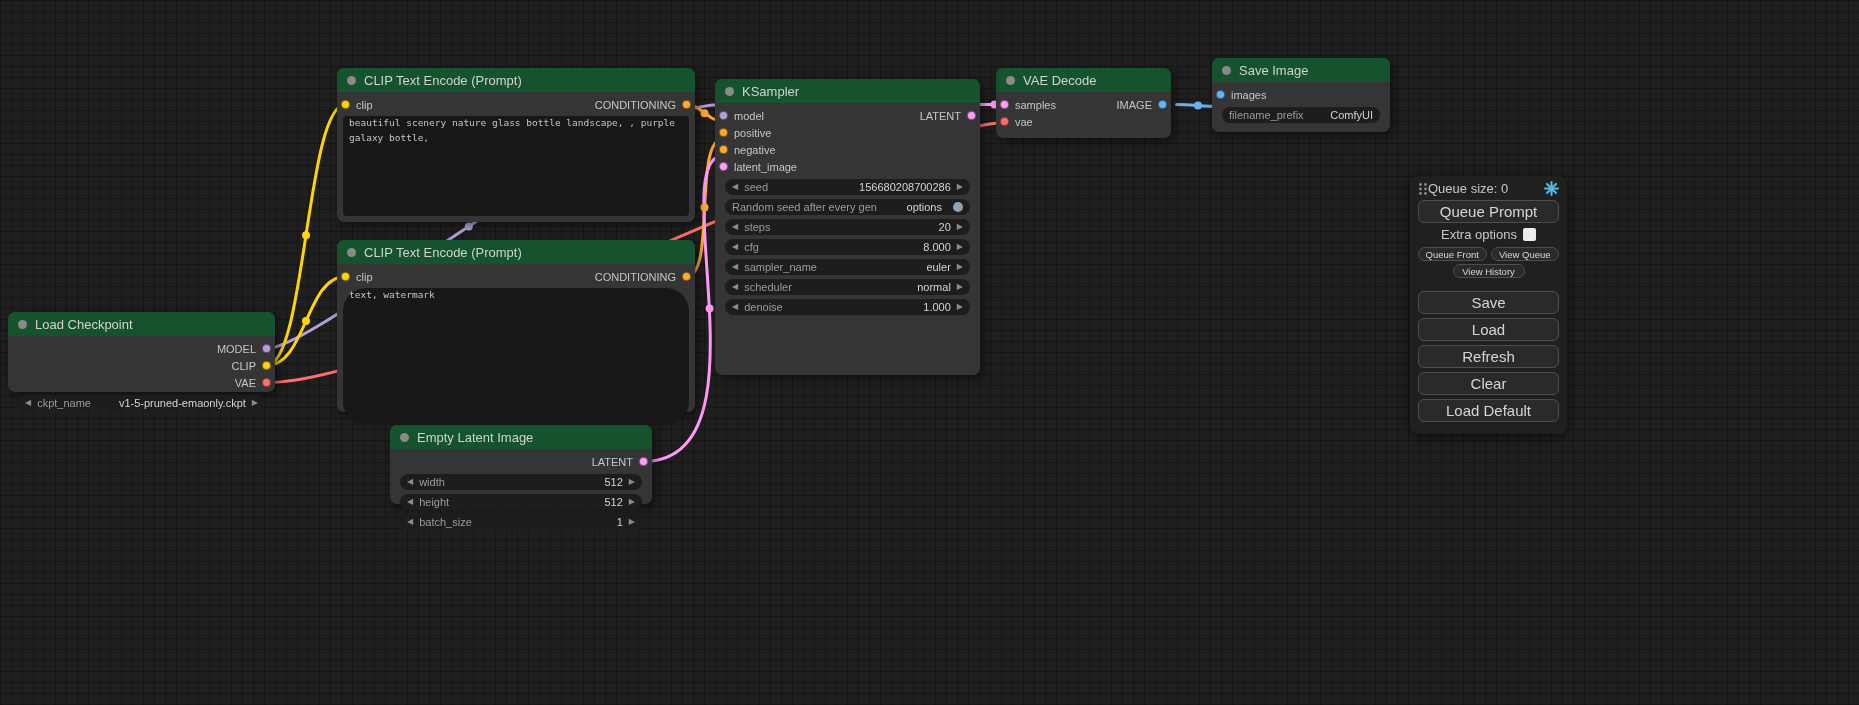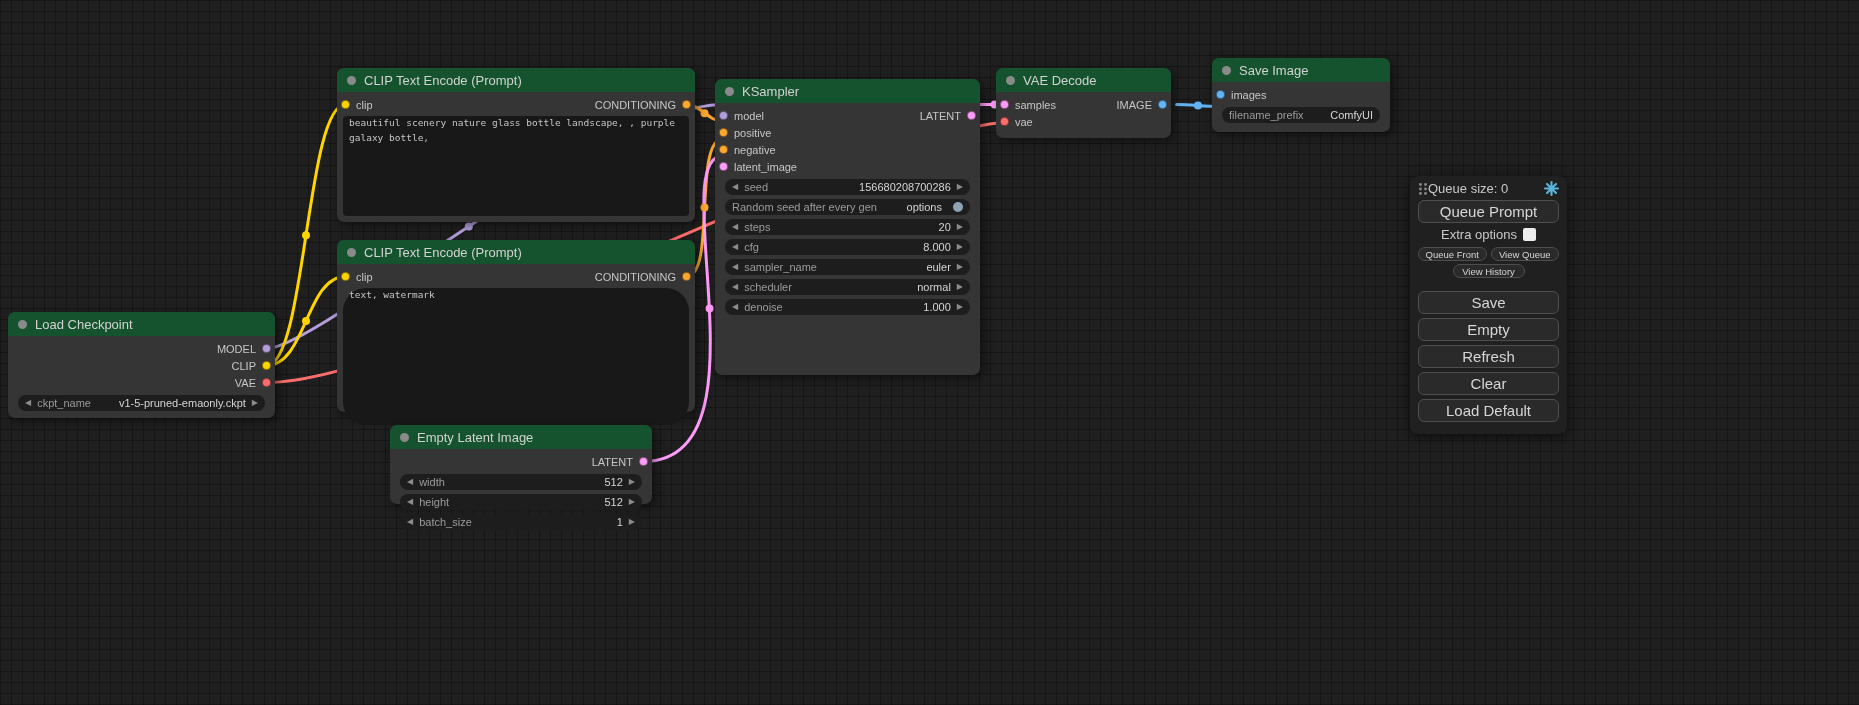--- a/index.html
+++ b/index.html
@@ -101,21 +101,21 @@
     <circle class="f-clip" cx="306" cy="235.3" r="4"></circle>
     <circle class="f-clip" cx="306" cy="321" r="4"></circle>
     <circle class="f-vae" cx="644.4" cy="252" r="4"></circle>
     <circle class="f-cond" cx="704.5" cy="113.3" r="4"></circle>
     <circle class="f-cond" cx="704.5" cy="207.5" r="4"></circle>
     <circle class="f-latent" cx="709.6" cy="308.5" r="4"></circle>
     <circle class="f-latent" cx="994.6" cy="104.5" r="4"></circle>
     <circle class="f-image" cx="1198" cy="105.5" r="4"></circle>
   </svg>
 
-  <div class="node" style="left:8px;top:312px;width:267px;height:106px;">
+  <div class="node" style="left:8px;top:312px;width:267px;height:80px;">
     <div class="ntitle">
       <span class="tdot"></span>
       <span>Load Checkpoint</span>
     </div>
     <div class="slots">
       <div class="srow">
         <span class="slabel push">MODEL</span>
         <span class="sdot c-model"></span>
       </div>
       <div class="srow">
@@ -330,19 +330,19 @@
     </div>
     <div class="small-row">
       <button class="btn sm">Queue Front</button>
       <button class="btn sm">View Queue</button>
     </div>
     <div class="small-row center">
       <button class="btn sm">View History</button>
     </div>
     <div class="spacer"></div>
     <button class="btn big">Save</button>
-    <button class="btn big">Empty</button>
+    <button class="btn big">Load</button>
     <button class="btn big">Refresh</button>
     <button class="btn big">Clear</button>
     <button class="btn big">Load Default</button>
   </div>
 
 </div>
 
 </body></html>

